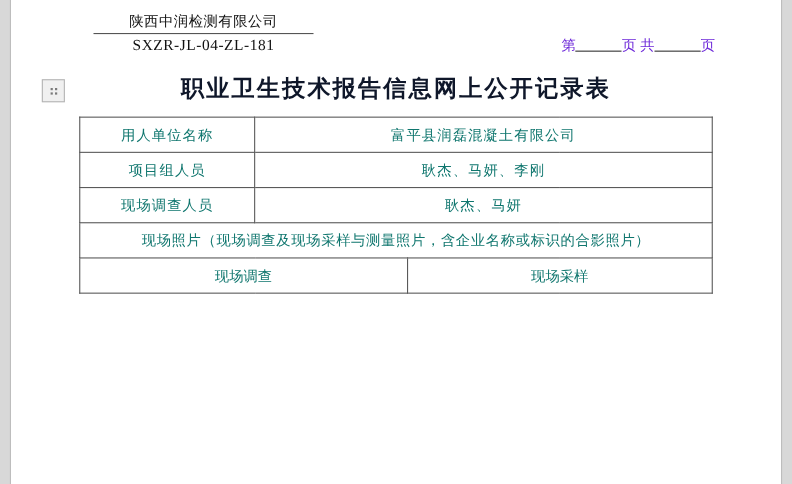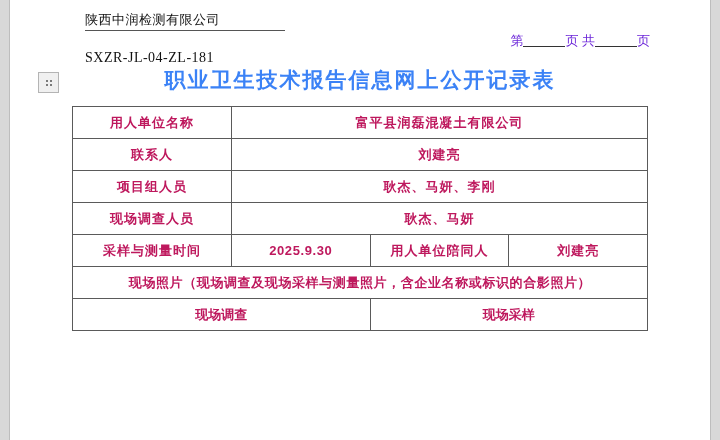--- a/index.html
+++ b/index.html
@@ -23,39 +23,40 @@
     box-shadow: 0 0 0 1px #bdbdbd;
     box-sizing: border-box;
   }
   
   .doc-header {
     position: absolute;
     left: 0;
     top: 10px;
     width: 700px;
     height: 48px;
+    text-align: center;
   }
   .hdr-left {
     position: absolute;
     left: 75px;
     top: 0;
     width: 200px;
     font-size: 13px;
     color: #111;
     line-height: 20px;
   }
   .hdr-company {
     letter-spacing: 0.5px;
   }
   .hdr-code {
     border-top: 1px solid #555;
     font-family: "Liberation Serif", serif;
     font-size: 14px;
     letter-spacing: 0.5px;
-    padding-top: 17px;
+    padding-top: 1px;
   }
   .hdr-right {
     position: absolute;
     right: 60px;
     top: 22px;
     font-size: 13px;
     color: #6d28d9;
     white-space: nowrap;
   }
   .hdr-right .blank {
@@ -93,41 +94,40 @@
   .doc-title {
     position: absolute;
     left: 0;
     top: 66px;
     width: 700px;
     text-align: center;
     font-family: "Liberation Serif", serif;
     font-size: 21px;
     font-weight: bold;
     letter-spacing: 2px;
-    color: #3b82f6;
+    color: #0f172a;
   }
   
   table.main {
     position: absolute;
     left: 62px;
     top: 106px;
     width: 576px;
     border-collapse: collapse;
     table-layout: fixed;
   }
   table.main td {
     border: 1px solid #5a5a5a;
     height: 31px;
     font-size: 13px;
-    color: #be185d;
+    color: #0f766e;
     text-align: center;
     vertical-align: middle;
     padding: 0 4px;
     font-family: "Liberation Sans", sans-serif;
-    font-weight: bold;
   }
   td.label {
     width: 150px;
     letter-spacing: 1px;
   }
   td.val {
     letter-spacing: 1px;
   }
   td.mono {
     font-family: "Liberation Serif", serif;
@@ -170,36 +170,26 @@
 
   <div class="doc-title">职业卫生技术报告信息网上公开记录表</div>
 
   <table class="main">
     <tbody>
         <tr>
       <td class="label">用人单位名称</td>
       <td class="val" colspan="3">富平县润磊混凝土有限公司</td>
     </tr>
     <tr>
-      <td class="label">联系人</td>
-      <td class="val gray" colspan="3">刘建亮</td>
-    </tr>
-    <tr>
       <td class="label">项目组人员</td>
       <td class="val" colspan="3">耿杰、马妍、李刚</td>
     </tr>
     <tr>
       <td class="label">现场调查人员</td>
       <td class="val" colspan="3">耿杰、马妍</td>
-    </tr>
-    <tr>
-      <td class="label">采样与测量时间</td>
-      <td class="val mono w-date">2025.9.30</td>
-      <td class="val w-mid">用人单位陪同人</td>
-      <td class="val gray w-name">刘建亮</td>
     </tr>
     <tr>
       <td class="note" colspan="4">现场照片（现场调查及现场采样与测量照片，含企业名称或标识的合影照片）</td>
     </tr>
     <tr>
       <td colspan="2">现场调查</td>
       <td colspan="2">现场采样</td>
     </tr>
   </tbody>
     </table>

